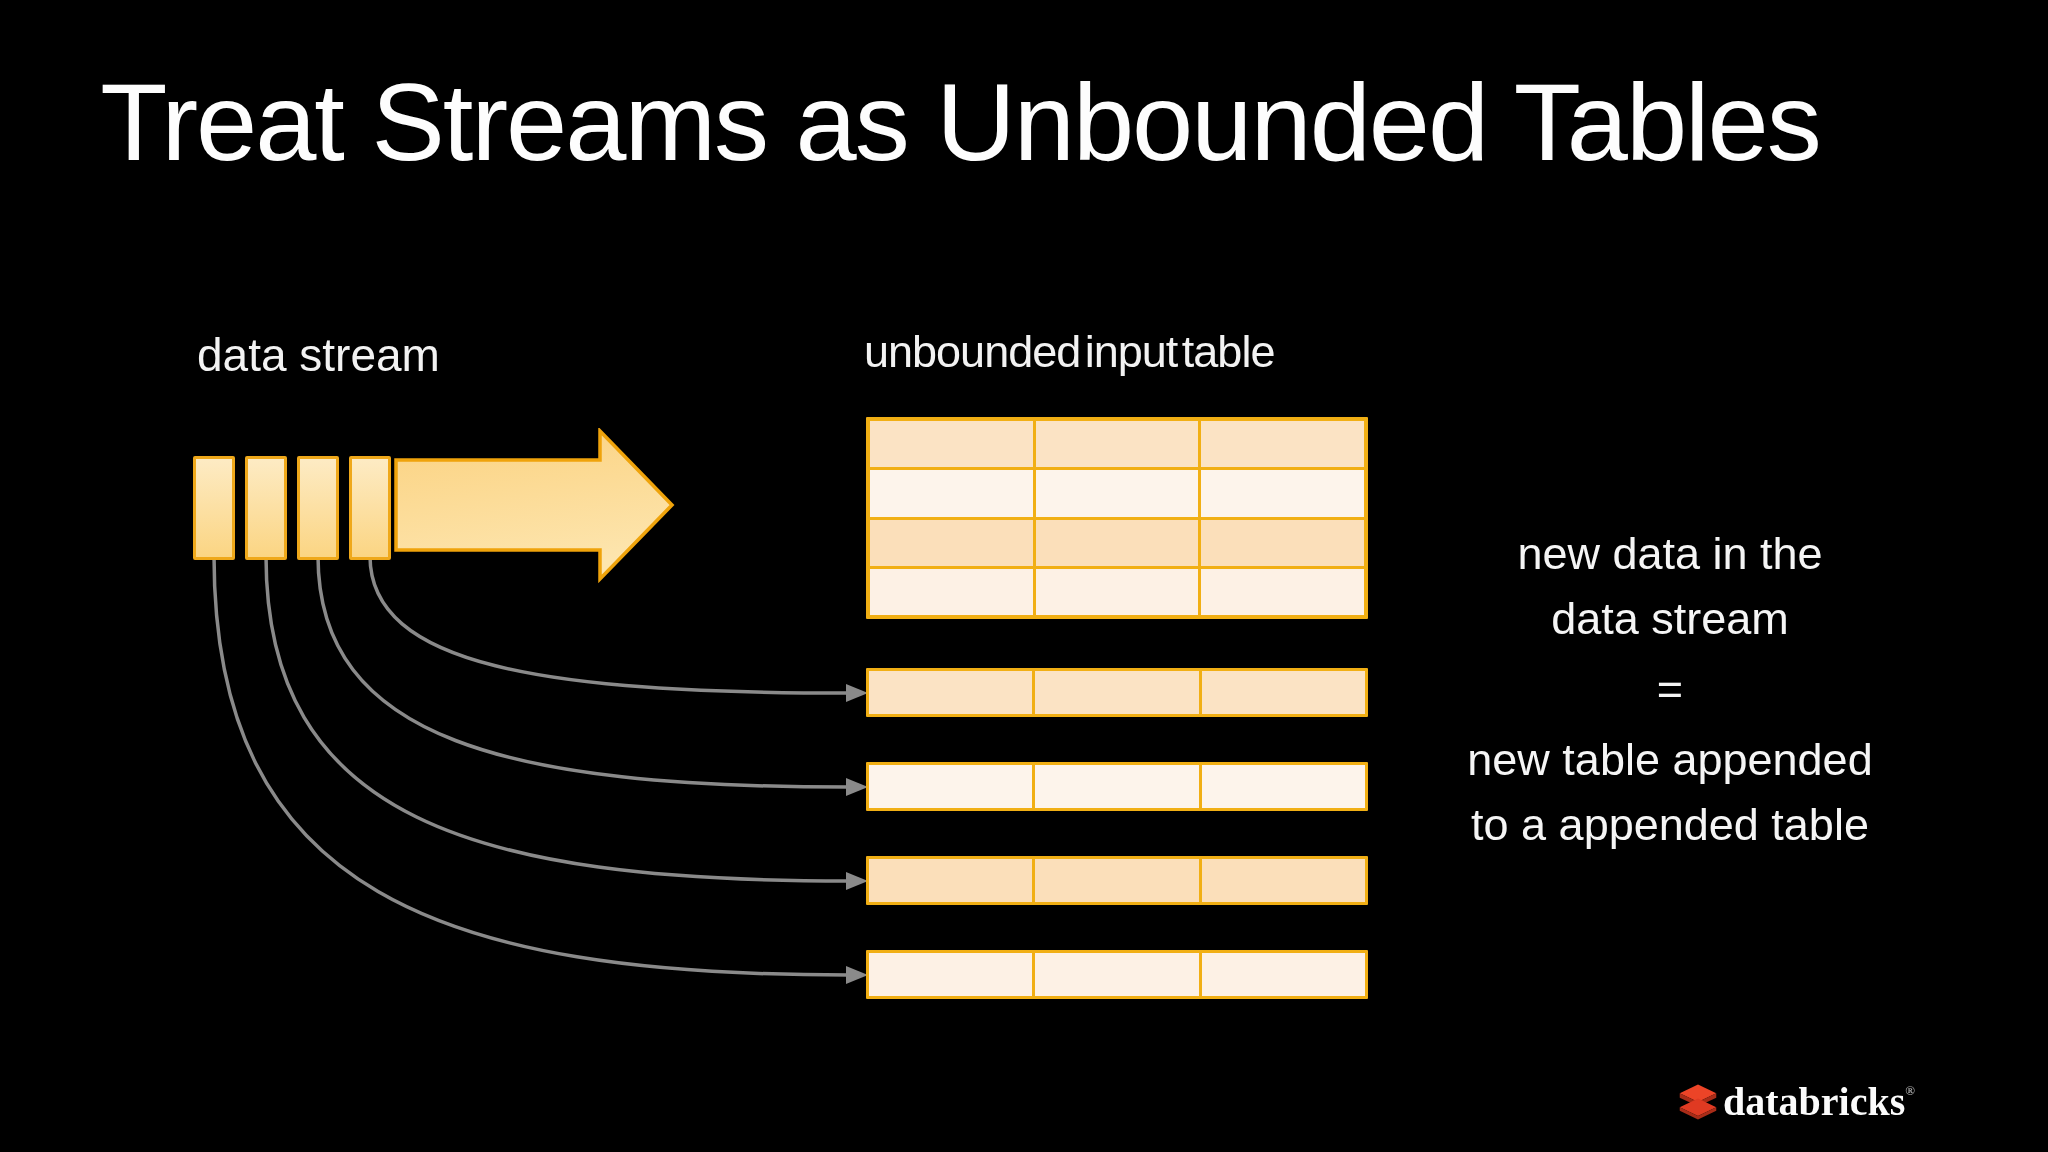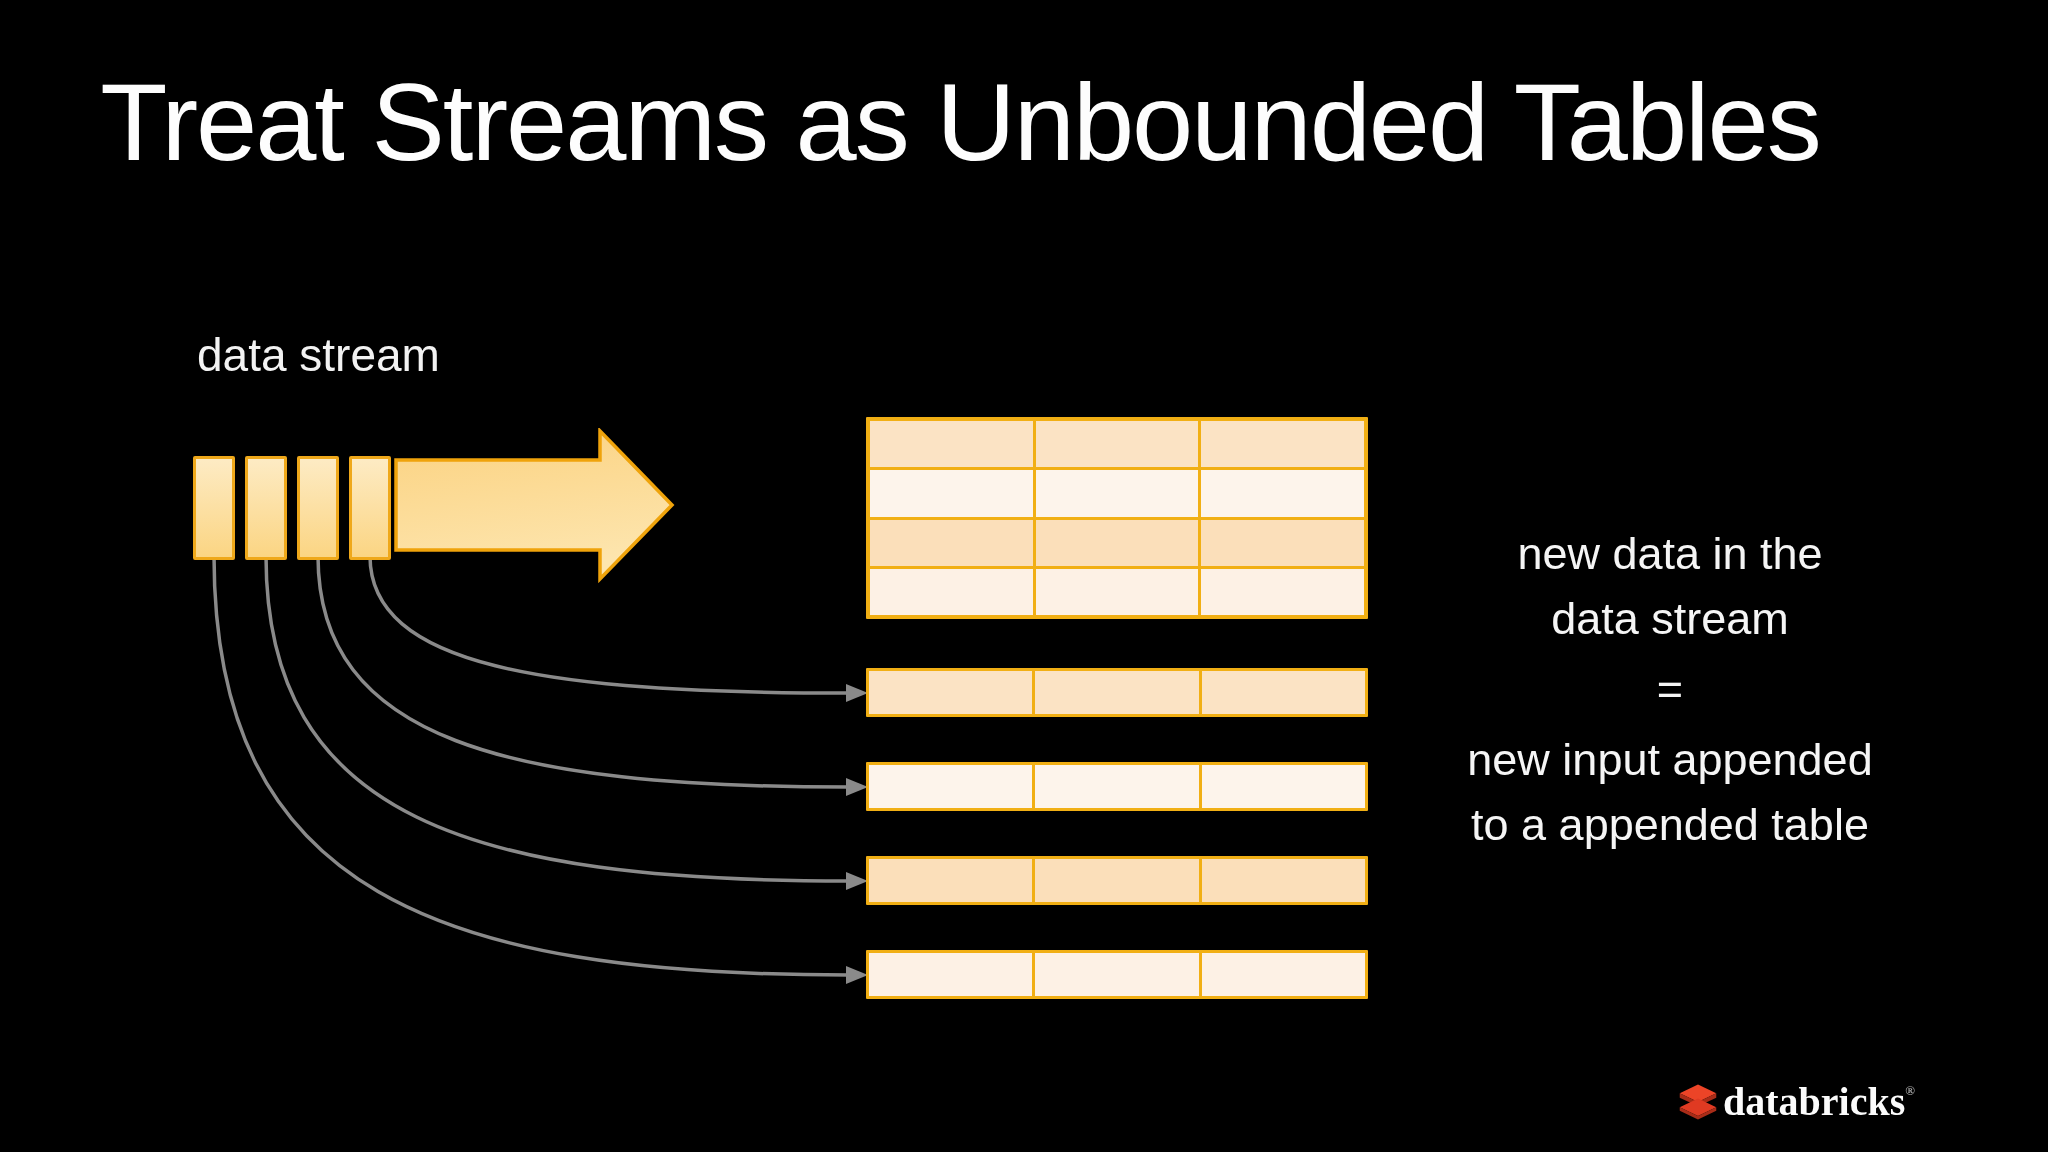--- a/index.html
+++ b/index.html
@@ -151,20 +151,21 @@
   <svg class="stream-arrow-svg" width="282" height="156" viewBox="0 0 282 156">
     <defs>
       <linearGradient id="arrowFill" x1="0" y1="0" x2="0.25" y2="1">
         <stop offset="0" stop-color="#fbd280"></stop>
         <stop offset="1" stop-color="#fde5ae"></stop>
       </linearGradient>
     </defs>
     <polygon points="2,32 206,32 206,3 278,77 206,151 206,122 2,122" fill="url(#arrowFill)" stroke="#efa30b" stroke-width="3.5" stroke-linejoin="miter"></polygon>
   </svg>
 
+  <div class="label label-table">unbounded input table</div>
 
   <div class="grid-table main-table">
     <div class="cell peach1"></div>
     <div class="cell peach1"></div>
     <div class="cell peach1"></div>
     <div class="cell cream1"></div>
     <div class="cell cream1"></div>
     <div class="cell cream1"></div>
     <div class="cell peach2"></div>
     <div class="cell peach2"></div>
@@ -192,21 +193,21 @@
   <div class="grid-table appended-row ar4">
     <div class="cell cream2"></div>
     <div class="cell cream2"></div>
     <div class="cell cream2"></div>
   </div>
 
   <div class="annotation">
     <div>new data in the</div>
     <div>data stream</div>
     <div class="equals-line">=</div>
-    <div>new input appended</div>
+    <div>new table appended</div>
     <div>to a appended table</div>
   </div>
 
   <div class="logo">
     <svg class="logo-icon" viewBox="0 0 46 42">
       <polygon points="23,1 44,11 23,21 2,11" fill="#ec4427"></polygon>
       <polygon points="2,11 23,21 44,11 44,16 23,26 2,16" fill="#a92c18"></polygon>
       <polygon points="23,17 44,27 23,37 2,27" fill="#e03a22"></polygon>
       <polygon points="2,27 23,37 44,27 44,31 23,41 2,31" fill="#a92c18"></polygon>
     </svg>

